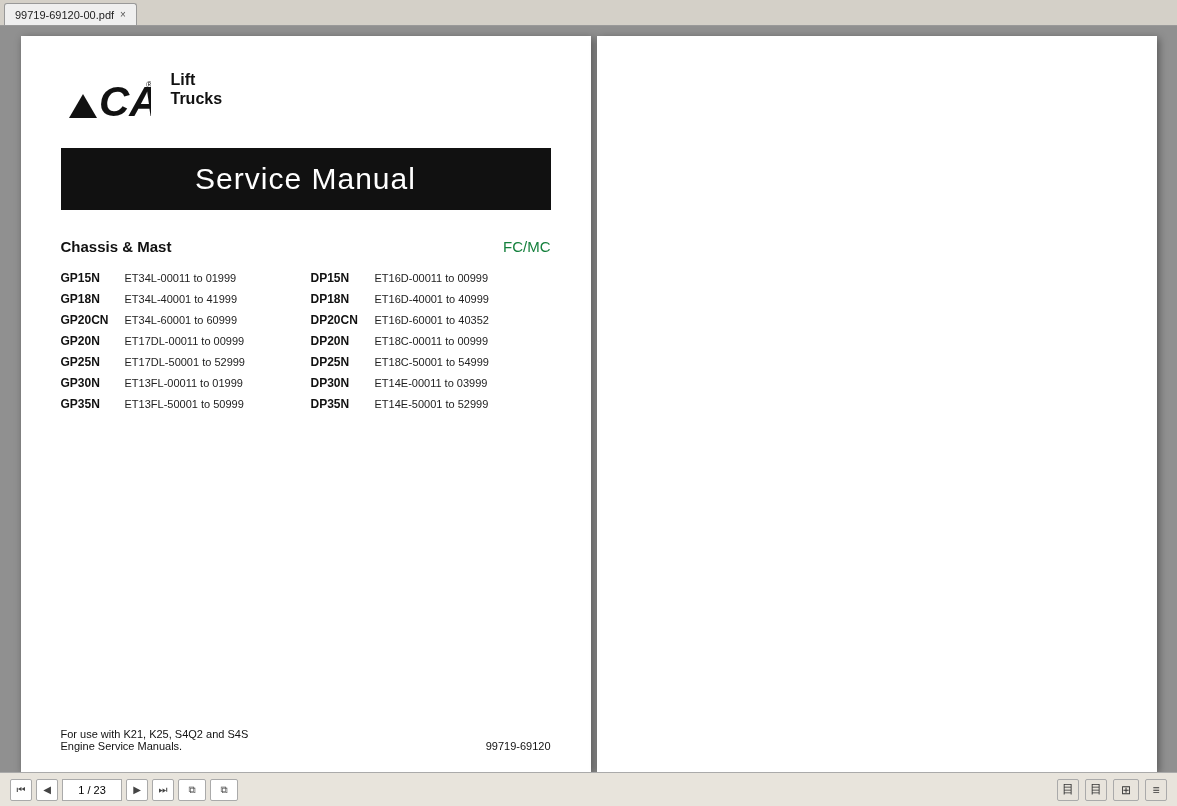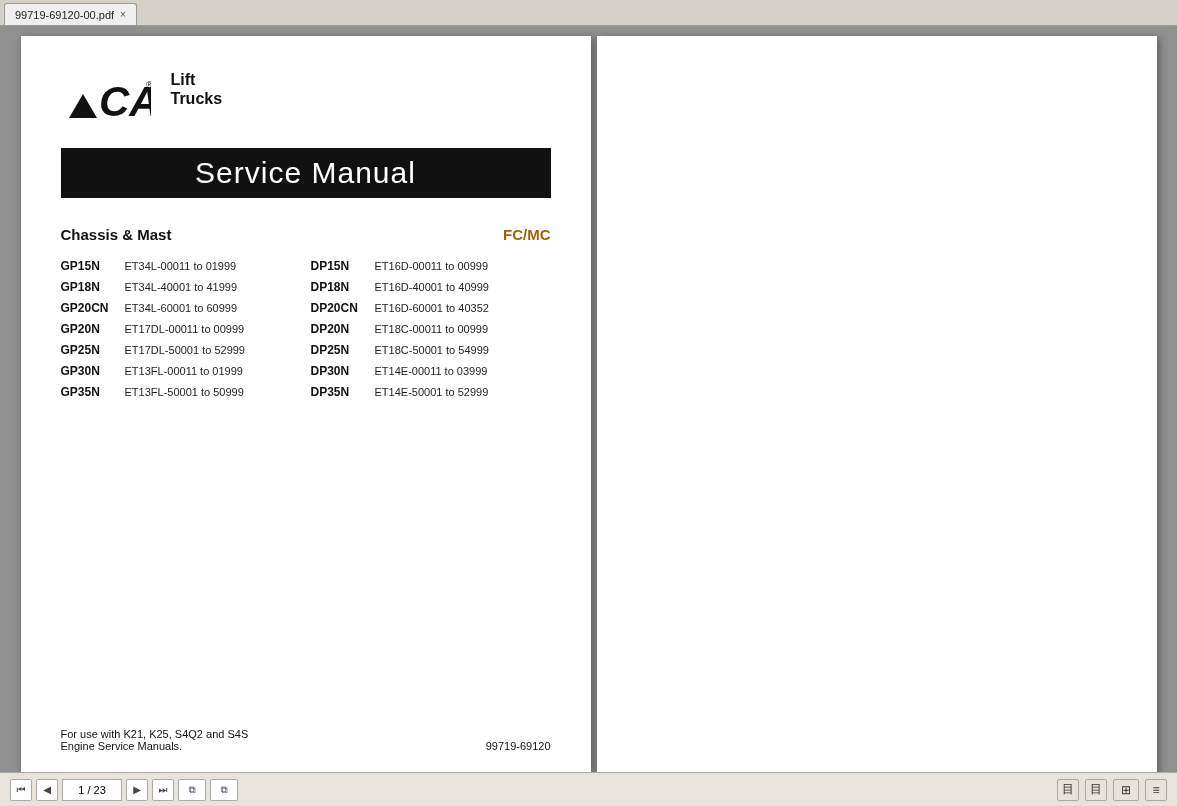--- a/index.html
+++ b/index.html
@@ -91,21 +91,21 @@
       color: #111;
       line-height: 1.2;
       margin-left: 2px;
     }
 
     
     .service-manual-banner {
       background: #111;
       color: #fff;
       text-align: center;
-      padding: 8px 10px;
+      padding: 14px 10px;
       margin-bottom: 28px;
     }
 
     .service-manual-title {
       font-size: 30px;
       font-weight: normal;
       letter-spacing: 1px;
       color: #fff;
     }
 
@@ -118,22 +118,22 @@
     }
 
     .chassis-title {
       font-size: 15px;
       font-weight: bold;
       color: #111;
     }
 
     .fcmc-label {
       font-size: 15px;
-      font-weight: bold;
-      color: #a16207;
+      font-weight: normal;
+      color: #15803d;
     }
 
     
     .model-table {
       display: flex;
       gap: 10px;
       flex: 1;
     }
 
     .model-column {

